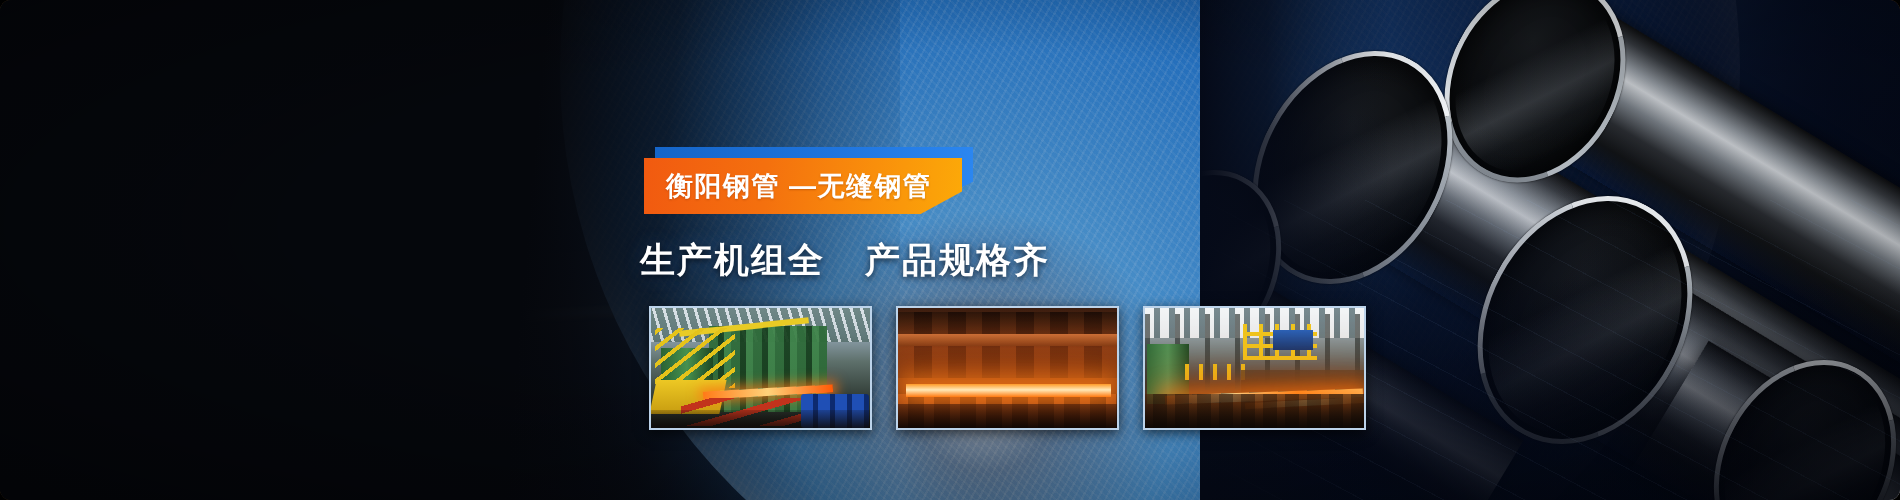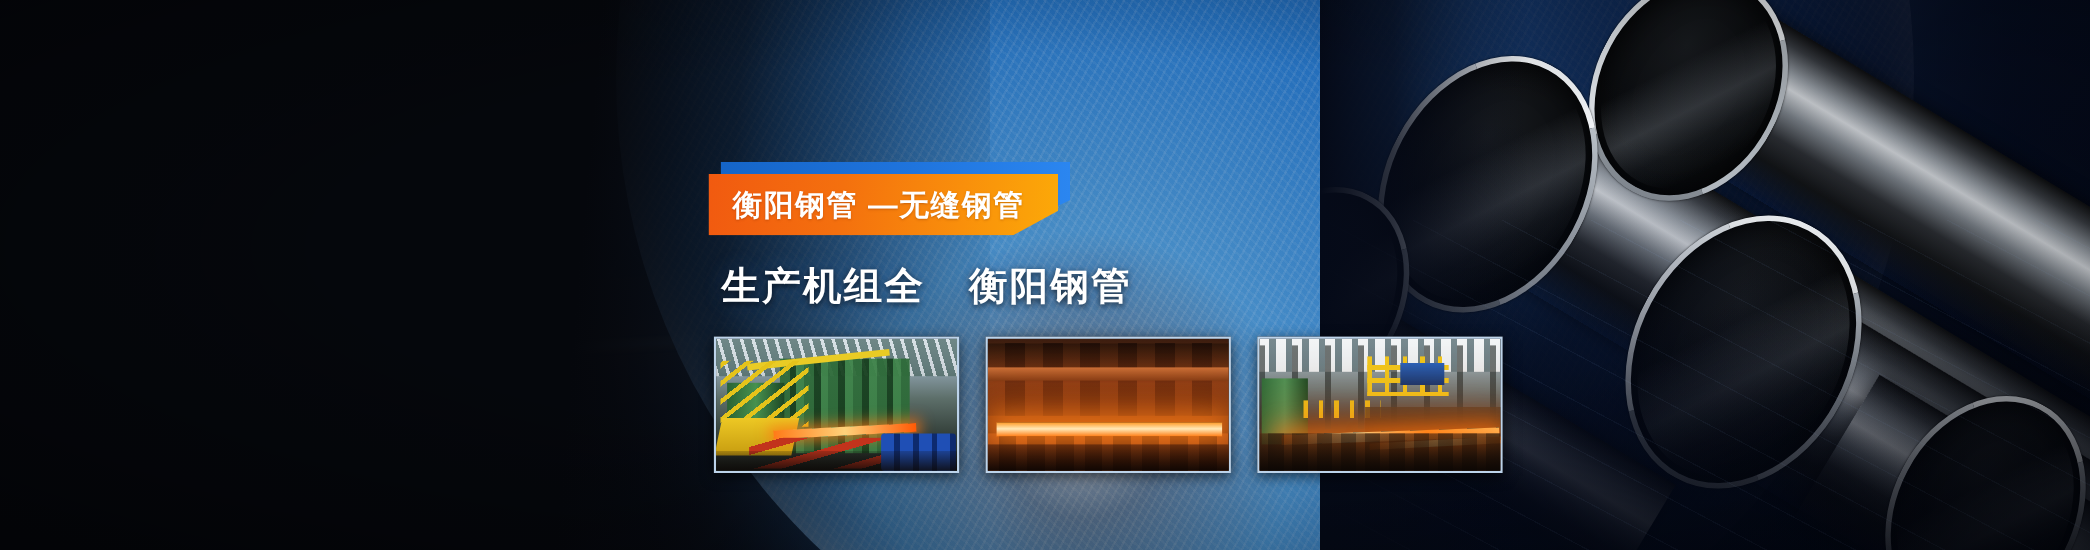--- a/index.html
+++ b/index.html
@@ -10,20 +10,21 @@
   body {
     font-family: "Liberation Sans", "DejaVu Sans", sans-serif;
   }
 
   .banner {
     position: relative;
     width: 1900px;
     height: 500px;
     overflow: hidden;
     background: #a16207;
+    border-radius: 11px;
   }
 
   
 
   
   .bg-base {
     position: absolute;
     inset: 0;
     background:
       linear-gradient(100deg,
@@ -371,21 +372,21 @@
     font-weight: bold;
     letter-spacing: 1.5px;
     padding-left: 22px;
     white-space: nowrap;
     text-shadow: 0 1px 2px rgba(120,40,0,.35);
   }
 
   
   .headline {
     position: absolute;
-    left: 16px; top: 237px;
+    left: 0; top: 237px;
     display: flex;
     gap: 40px;
     white-space: nowrap;
   }
   .headline span {
     color: #ffffff;
     font-size: 35px;
     font-weight: bold;
     letter-spacing: 2px;
     text-shadow: 0 2px 6px rgba(0,0,0,.70), 0 0 18px rgba(40,90,160,.45);
@@ -633,21 +634,21 @@
 
     <div class="tag-wrap">
       <div class="tag-shadow"></div>
       <div class="tag">
         <div class="tag-text">衡阳钢管 —无缝钢管</div>
       </div>
     </div>
 
     <div class="headline">
       <span>生产机组全</span>
-      <span>衡阳钢管</span>
+      <span>产品规格齐</span>
     </div>
 
     <div class="thumbs">
 
       <div class="thumb">
         <div class="thumb-img">
           <div class="t1-bg"></div>
           <div class="t1-roof"></div>
           <div class="t1-green"></div>
           <div class="t1-green2"></div>

